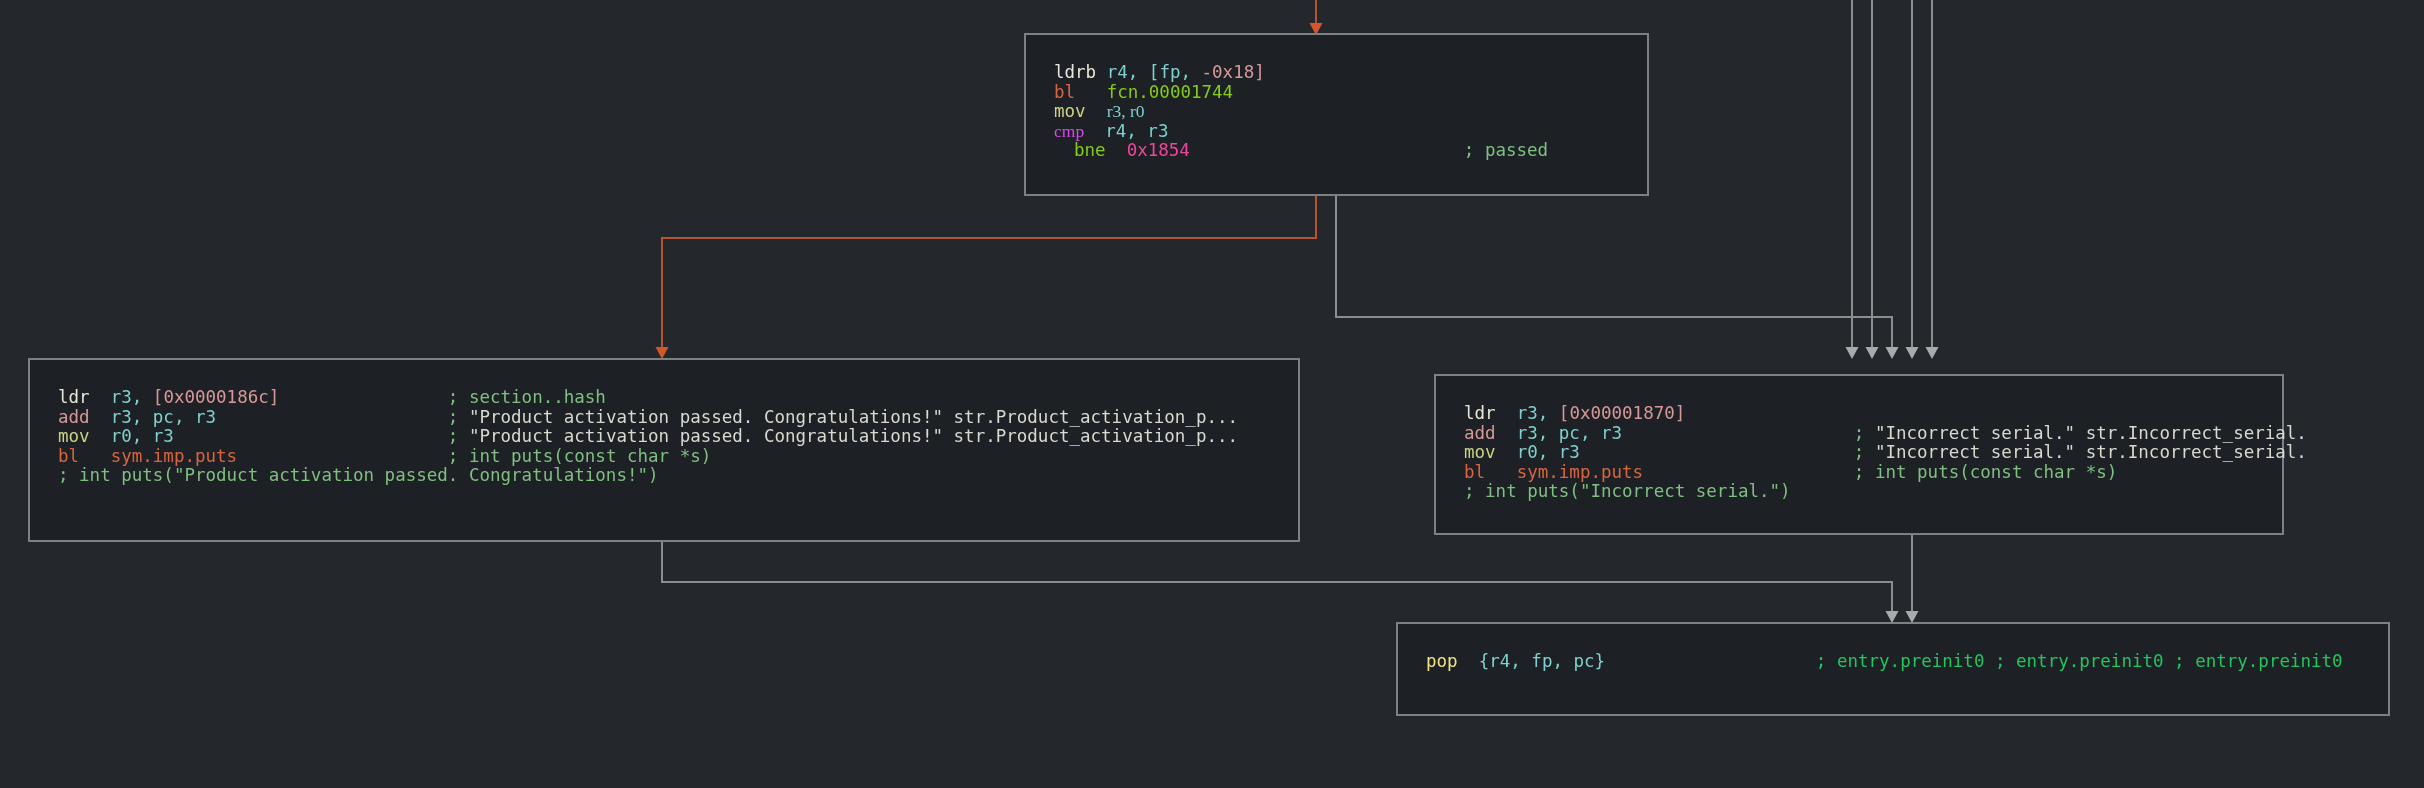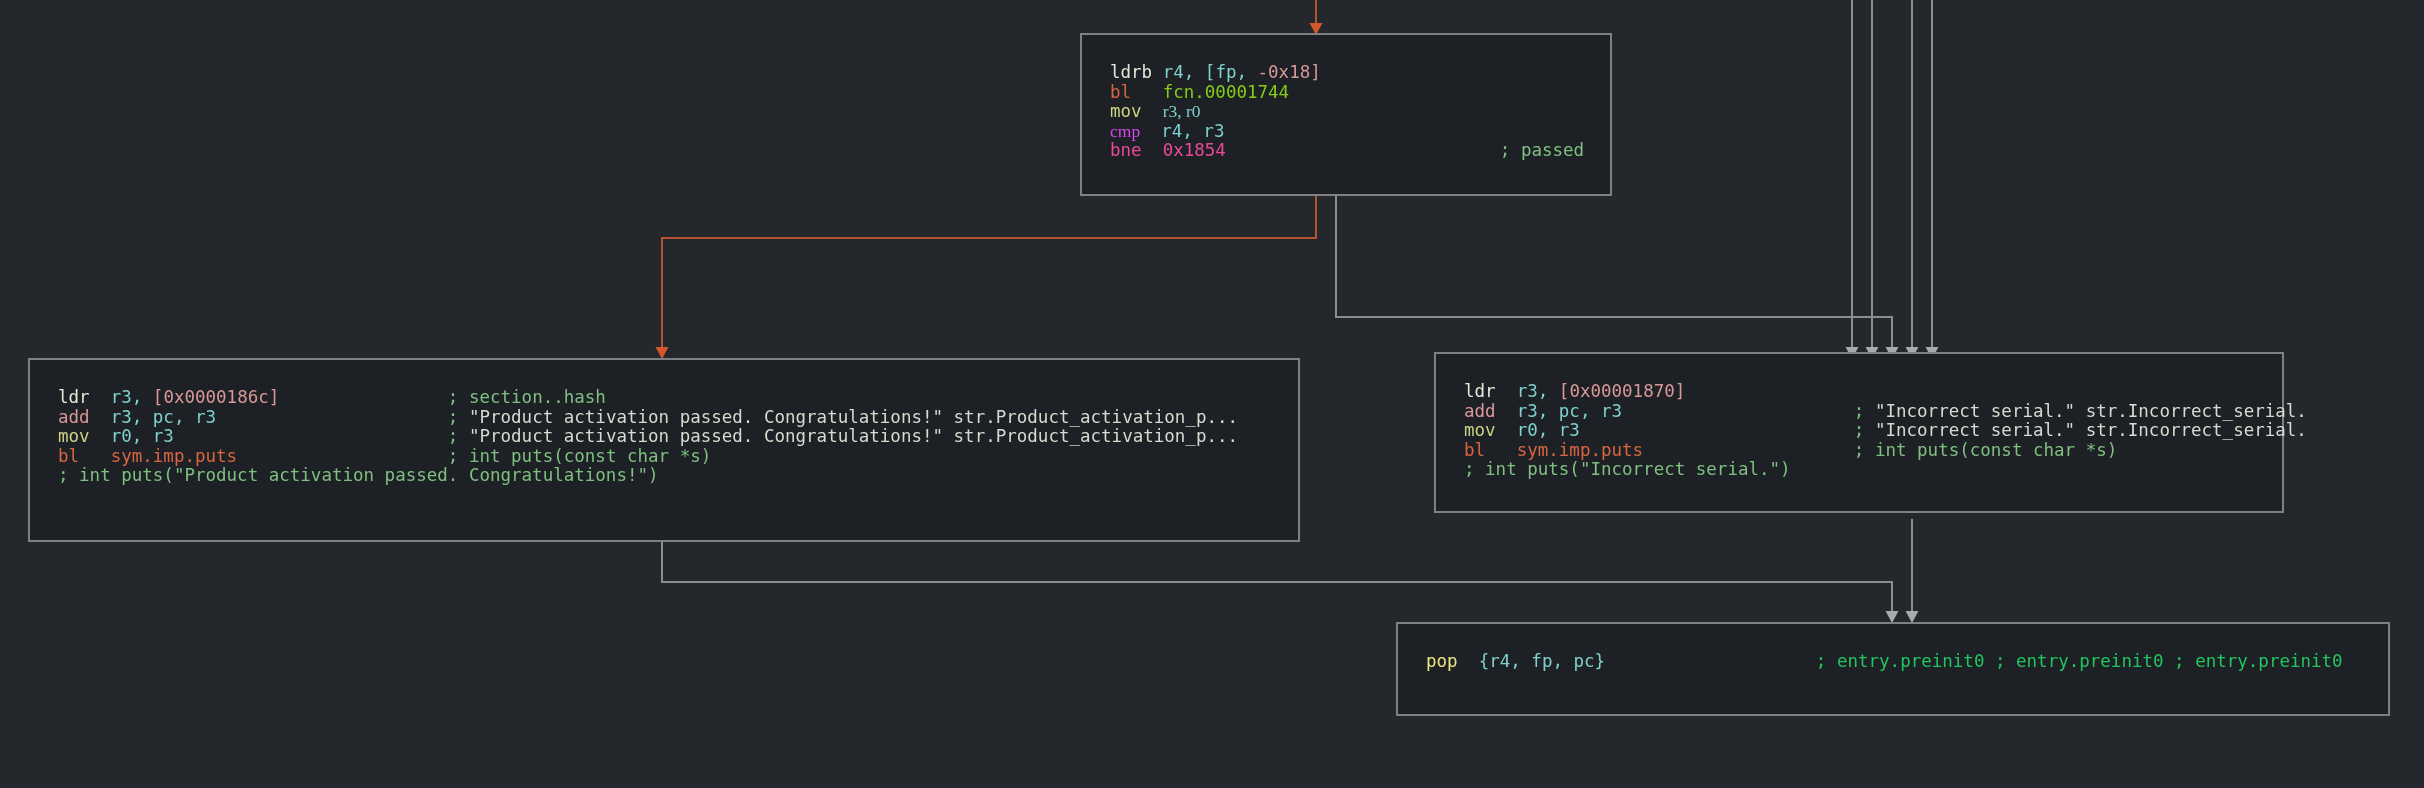--- a/index.html
+++ b/index.html
@@ -43,35 +43,35 @@
       <polygon points="1865.5,347 1878.5,347 1872,359" fill="#a8abad"></polygon>
       <polyline points="1912,0 1912,349" fill="none" stroke="#8b8e91" stroke-width="2"></polyline>
       <polygon points="1905.5,347 1918.5,347 1912,359" fill="#a8abad"></polygon>
       <polyline points="1932,0 1932,349" fill="none" stroke="#8b8e91" stroke-width="2"></polyline>
       <polygon points="1925.5,347 1938.5,347 1932,359" fill="#a8abad"></polygon>
       <polyline points="662,542 662,582 1892,582 1892,613" fill="none" stroke="#8b8e91" stroke-width="2"></polyline>
       <polygon points="1885.5,611 1898.5,611 1892,623" fill="#a8abad"></polygon>
       <polyline points="1912,519 1912,613" fill="none" stroke="#8b8e91" stroke-width="2"></polyline>
       <polygon points="1905.5,611 1918.5,611 1912,623" fill="#a8abad"></polygon>
     </svg>
-  <div class="block" id="block-cmp" style="left: 1080px; top: 33px; width: 532px; height: 163px; background: rgb(29, 33, 37); border-color: rgb(125, 128, 132);">
+  <div class="block" id="block-cmp" style="left: 1024px; top: 33px; width: 625px; height: 163px; background: rgb(29, 33, 37); border-color: rgb(125, 128, 132);">
       <div class="asm-line"><span style="color: rgb(230, 230, 217);">ldrb</span><span style="color: rgb(197, 197, 197);"> </span><span style="color: rgb(127, 208, 207);">r4, [fp, </span><span style="color: rgb(216, 152, 152);">-0x18]</span></div>
       <div class="asm-line"><span style="color: rgb(217, 101, 64);">bl</span><span style="color: rgb(197, 197, 197);">   </span><span style="color: #84cc16;">fcn.00001744</span></div>
       <div class="asm-line"><span style="color: rgb(204, 210, 132);">mov</span><span style="color: rgb(197, 197, 197);">  </span><span style="color: rgb(127, 208, 207); font-family: Liberation Serif, serif;">r3, r0</span></div>
       <div class="asm-line"><span style="color: #d946ef; font-family: Liberation Serif, serif;">cmp</span><span style="color: rgb(197, 197, 197);">  </span><span style="color: rgb(127, 208, 207);">r4, r3</span></div>
-      <div class="asm-line"><span style="color: #ec4899;">bne</span><span style="color: rgb(197, 197, 197);">  </span><span style="color: #ec4899;">0x1854</span><span style="color: rgb(197, 197, 197);">                          </span><span style="color: rgb(127, 192, 128);">; passed</span></div>
+      <div class="asm-line"><span style="color: #84cc16; margin-left: 20px;">bne</span><span style="color: rgb(197, 197, 197);">  </span><span style="color: #ec4899;">0x1854</span><span style="color: rgb(197, 197, 197);">                          </span><span style="color: rgb(127, 192, 128);">; passed</span></div>
     </div>
   <div class="block" id="block-success" style="left: 28px; top: 358px; width: 1272px; height: 184px; background: rgb(29, 33, 37); border-color: rgb(125, 128, 132);">
       <div class="asm-line"><span style="color: rgb(230, 230, 217);">ldr</span><span style="color: rgb(197, 197, 197);">  </span><span style="color: rgb(127, 208, 207);">r3, </span><span style="color: rgb(216, 152, 152);">[0x0000186c]</span><span style="color: rgb(197, 197, 197);">                </span><span style="color: rgb(127, 192, 128);">; section..hash</span></div>
       <div class="asm-line"><span style="color: rgb(216, 152, 152);">add</span><span style="color: rgb(197, 197, 197);">  </span><span style="color: rgb(127, 208, 207);">r3, pc, r3</span><span style="color: rgb(197, 197, 197);">                      </span><span style="color: rgb(127, 192, 128);">; </span><span style="color: rgb(216, 217, 207);">"Product activation passed. Congratulations!" str.Product_activation_p...</span></div>
       <div class="asm-line"><span style="color: rgb(204, 210, 132);">mov</span><span style="color: rgb(197, 197, 197);">  </span><span style="color: rgb(127, 208, 207);">r0, r3</span><span style="color: rgb(197, 197, 197);">                          </span><span style="color: rgb(127, 192, 128);">; </span><span style="color: rgb(216, 217, 207);">"Product activation passed. Congratulations!" str.Product_activation_p...</span></div>
       <div class="asm-line"><span style="color: rgb(217, 101, 64);">bl</span><span style="color: rgb(197, 197, 197);">   </span><span style="color: rgb(217, 101, 64);">sym.imp.puts</span><span style="color: rgb(197, 197, 197);">                    </span><span style="color: rgb(127, 192, 128);">; int puts(const char *s)</span></div>
       <div class="asm-line"><span style="color: rgb(127, 192, 128);">; int puts("Product activation passed. Congratulations!")</span></div>
     </div>
-  <div class="block" id="block-fail" style="left: 1434px; top: 352px; width: 850px; height: 161px; background: rgb(29, 33, 37); border-color: rgb(125, 128, 132);">
+  <div class="block" id="block-fail" style="left: 1434px; top: 374px; width: 850px; height: 161px; background: rgb(29, 33, 37); border-color: rgb(125, 128, 132);">
       <div class="asm-line"><span style="color: rgb(230, 230, 217);">ldr</span><span style="color: rgb(197, 197, 197);">  </span><span style="color: rgb(127, 208, 207);">r3, </span><span style="color: rgb(216, 152, 152);">[0x00001870]</span></div>
       <div class="asm-line"><span style="color: rgb(216, 152, 152);">add</span><span style="color: rgb(197, 197, 197);">  </span><span style="color: rgb(127, 208, 207);">r3, pc, r3</span><span style="color: rgb(197, 197, 197);">                      </span><span style="color: rgb(127, 192, 128);">; </span><span style="color: rgb(216, 217, 207);">"Incorrect serial." str.Incorrect_serial.</span></div>
       <div class="asm-line"><span style="color: rgb(204, 210, 132);">mov</span><span style="color: rgb(197, 197, 197);">  </span><span style="color: rgb(127, 208, 207);">r0, r3</span><span style="color: rgb(197, 197, 197);">                          </span><span style="color: rgb(127, 192, 128);">; </span><span style="color: rgb(216, 217, 207);">"Incorrect serial." str.Incorrect_serial.</span></div>
       <div class="asm-line"><span style="color: rgb(217, 101, 64);">bl</span><span style="color: rgb(197, 197, 197);">   </span><span style="color: rgb(217, 101, 64);">sym.imp.puts</span><span style="color: rgb(197, 197, 197);">                    </span><span style="color: rgb(127, 192, 128);">; int puts(const char *s)</span></div>
       <div class="asm-line"><span style="color: rgb(127, 192, 128);">; int puts("Incorrect serial.")</span></div>
     </div>
   <div class="block" id="block-exit" style="left: 1396px; top: 622px; width: 994px; height: 94px; background: rgb(29, 33, 37); border-color: rgb(125, 128, 132);">
       <div class="asm-line"><span style="color: rgb(237, 227, 129);">pop</span><span style="color: rgb(197, 197, 197);">  </span><span style="color: rgb(127, 208, 207);">{r4, fp, pc}</span><span style="color: rgb(197, 197, 197);">                    </span><span style="color: #22c55e;">; entry.preinit0 ; entry.preinit0 ; entry.preinit0</span></div>
     </div>
 </div>

